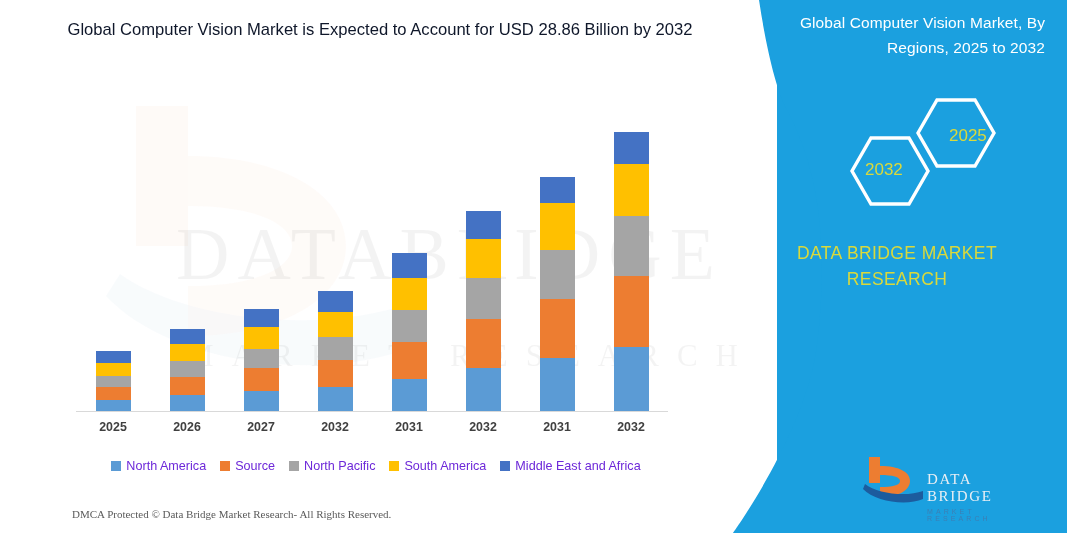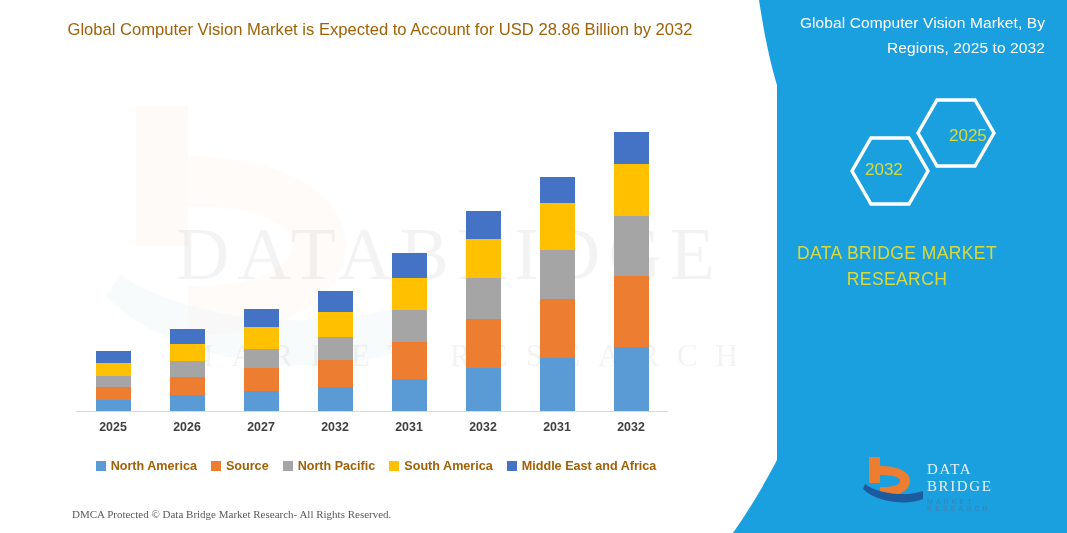--- a/index.html
+++ b/index.html
@@ -35,28 +35,28 @@
   .hex-2025-label{left:112px;top:30px;}
   .hex-2032-label{left:28px;top:64px;}
 
   .brand-name{
     position:absolute;top:240px;right:30px;width:280px;text-align:center;
     color:#D9D93C;font-size:17.5px;line-height:26px;letter-spacing:.4px;z-index:3;
   }
 
   
   .logo{position:absolute;right:28px;bottom:22px;width:176px;height:56px;z-index:3;}
-  .logo-text{position:absolute;left:64px;top:6px;}
+  .logo-text{position:absolute;left:64px;top:16px;}
   .logo-main{color:#E8EEF4;font-size:15px;letter-spacing:1.6px;font-family:"Liberation Serif",serif;}
   .logo-sub{color:#3C7FB4;font-size:7px;letter-spacing:3.1px;margin-top:3px;font-family:"Liberation Sans",sans-serif;}
 
   
   .chart-title{
     position:absolute;left:60px;top:16px;width:640px;text-align:center;
-    color:#a16207;font-size:16.6px;line-height:28px;z-index:4;
+    color:#0f172a;font-size:16.6px;line-height:28px;z-index:4;
   }
 
   
   .watermark{position:absolute;left:0;top:0;width:720px;height:533px;z-index:1;pointer-events:none;}
   .wm-big{
     position:absolute;left:176px;top:212px;font-size:74px;letter-spacing:8px;
     color:#000;opacity:.042;font-family:"Liberation Serif",serif;white-space:nowrap;
   }
   .wm-small{
     position:absolute;left:186px;top:338px;font-size:31px;letter-spacing:18px;
@@ -74,21 +74,21 @@
 
   .xlabels{position:absolute;left:76px;top:420px;width:592px;height:22px;
            display:flex;justify-content:space-around;z-index:3;}
   .xlabel{width:48px;text-align:center;color:#404040;font-size:12.4px;font-weight:bold;}
 
   
   .legend{position:absolute;left:76px;top:455px;width:600px;height:22px;
           display:flex;align-items:center;justify-content:center;gap:14px;z-index:3;}
   .legend-item{display:flex;align-items:center;gap:5px;}
   .legend-swatch{width:10px;height:10px;display:inline-block;}
-  .legend-label{color:#a16207;font-size:12.6px;font-weight:bold;}
+  .legend-label{color:#6d28d9;font-size:12.6px;font-weight:normal;}
 
   
   .footer{position:absolute;left:72px;top:508px;width:620px;height:16px;z-index:3;
           display:flex;justify-content:space-between;}
   .footer-text{color:#5A5A5A;font-size:11px;font-family:"Liberation Serif",serif;white-space:nowrap;}
 </style>
 </head>
 <body>
 
 <div id="root">

